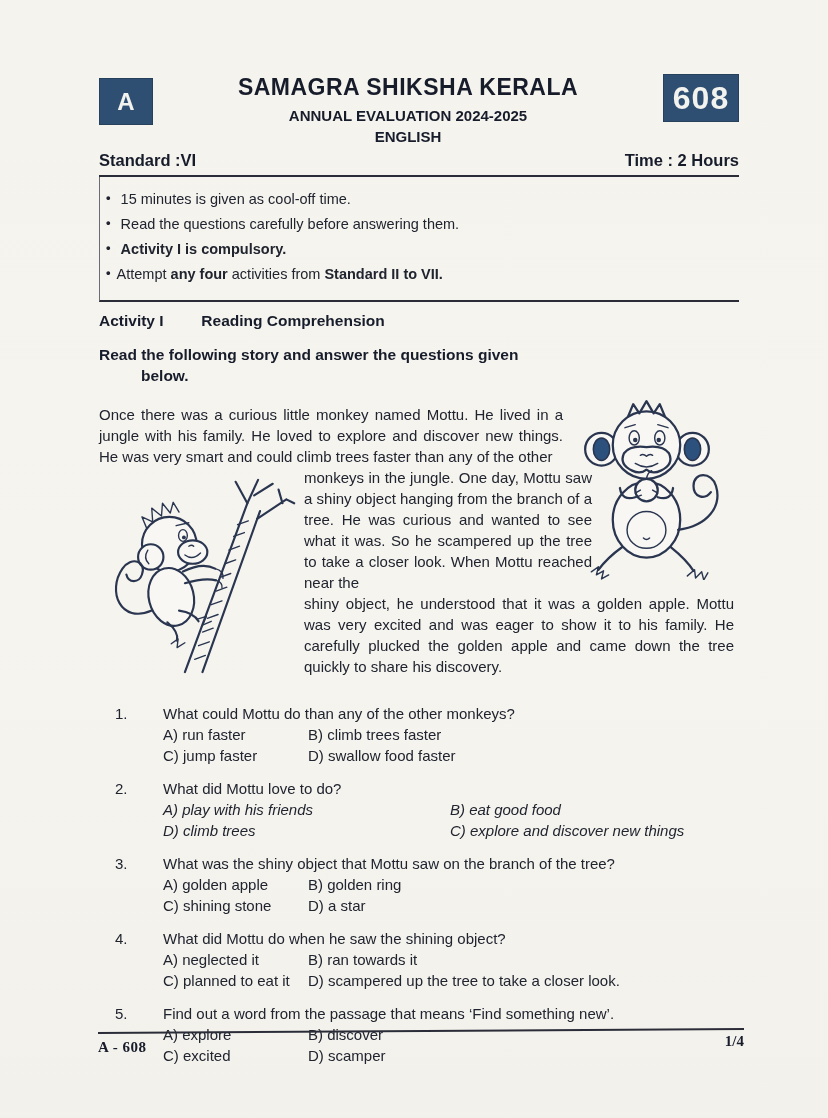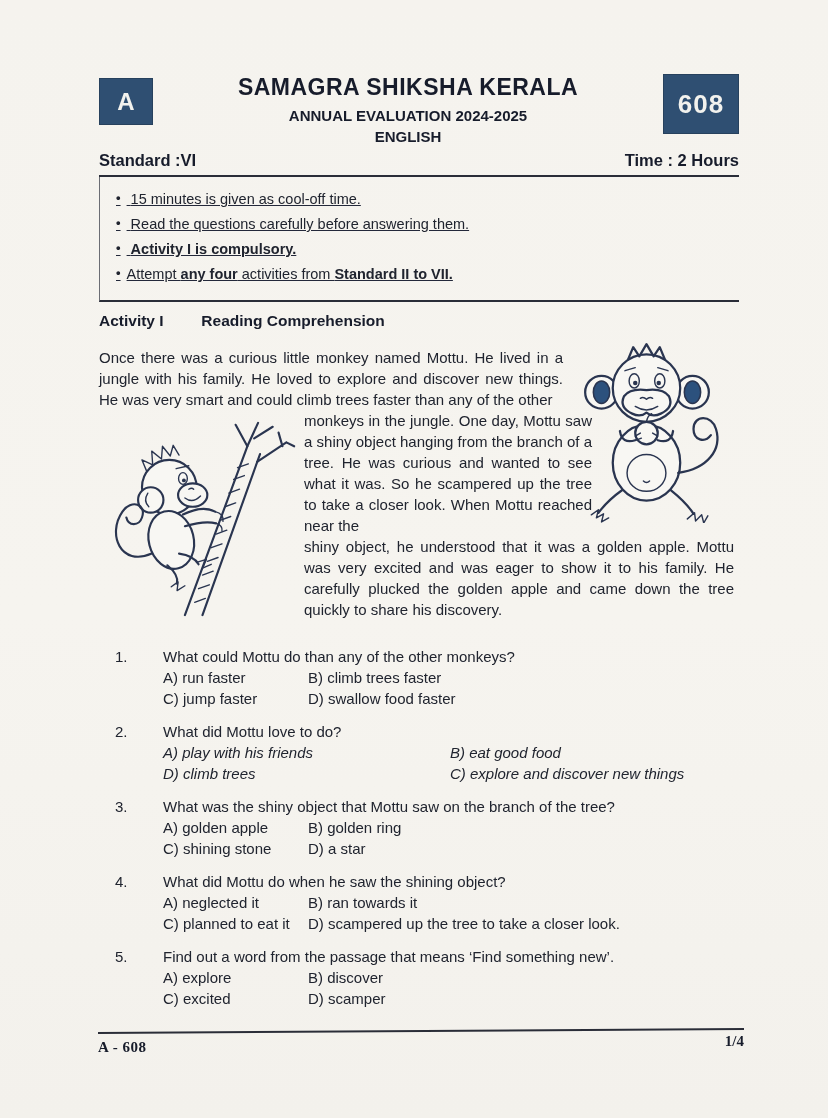--- a/index.html
+++ b/index.html
@@ -18,39 +18,38 @@
   .content { position:absolute; left:99px; right:89px; top:74px; }
 
   
   .header-row { display:flex; align-items:flex-start; justify-content:space-between; }
   .ver-box, .code-box {
     background:#2f4f72; color:#f2f2ee; font-weight:bold;
     display:flex; align-items:center; justify-content:center;
     box-shadow:0 0 0 1px #27415d inset;
   }
   .ver-box { width:54px; height:47px; font-size:24px; margin-top:4px; }
-  .code-box { width:76px; height:60px; font-size:26px; letter-spacing:1px; }
+  .code-box { width:76px; height:48px; font-size:32px; letter-spacing:1px; }
   .title-stack { text-align:center; flex:1; padding:0 16px; }
   .main-title { font-size:23px; font-weight:bold; letter-spacing:.5px; color:#171c2b; }
   .sub-title { font-size:15px; font-weight:bold; margin-top:6px; color:#171c2b; }
   .subject { font-size:15px; font-weight:bold; margin-top:4px; color:#171c2b; }
 
   .standard-row {
     display:flex; justify-content:space-between; align-items:flex-end;
     margin-top:6px; padding-bottom:5px;
     border-bottom:2.5px solid #2a2d38;
     font-size:16.5px; font-weight:bold; color:#171c2b;gap:40px;
   }
 
   
   .instructions {
-    padding:8px 0 10px 12px;
+    padding:8px 0 10px 2px;
     border-bottom:2px solid #2a2d38;
     border-left:1px solid #6b6d74;
-    text-decoration:underline;
   }
   .instr-row { font-size:14.5px; margin:5px 0 8px 4px; color:#20242f; }
   .instr-bullet { font-weight:bold; margin-right:6px; font-size:13px; vertical-align:2px; }
   .bold { font-weight:bold; }
 
   
   .activity-row { margin-top:10px; font-size:15.5px; font-weight:bold; color:#171c2b; }
   .activity-label { display:inline-block; width:98px; }
 
   .directions { margin-top:15px; font-size:15.5px; font-weight:bold; color:#171c2b; line-height:1.35; }
@@ -120,20 +119,24 @@
       <div class="instr-row">
         <span class="instr-bullet">•</span><span>Attempt </span><span class="bold">any four</span><span> activities from </span><span class="bold">Standard II to VII.</span>
       </div>
     </div>
 
     <div class="activity-row">
       <span class="activity-label">Activity I</span>
       <span>Reading Comprehension</span>
     </div>
 
+    <div class="directions">
+      <div>Read the following story and answer the questions given</div>
+      <div class="line2">below.</div>
+    </div>
 
     <div class="story">
       <div class="seg1">Once there was a curious little monkey named Mottu. He lived in a jungle with his family. He loved to explore and discover new things. He was very smart and could climb trees faster than any of the other</div>
       <div class="seg2">monkeys in the jungle. One day, Mottu saw a shiny object hanging from the branch of a tree. He was curious and wanted to see what it was. So he scampered up the tree to take a closer look. When Mottu reached near the</div>
       <div class="seg3">shiny object, he understood that it was a golden apple. Mottu was very excited and was eager to show it to his family. He carefully plucked the golden apple and came down the tree quickly to share his discovery.</div>
 
       <svg class="img-right" viewBox="0 0 165 180">
         <circle class="ln wh" cx="38" cy="52" r="16"></circle>
         <ellipse cx="38" cy="52" rx="8" ry="11" fill="#2c517d" stroke="#2a3550" stroke-width="1.5"></ellipse>
         <circle class="ln wh" cx="127" cy="52" r="16"></circle>

